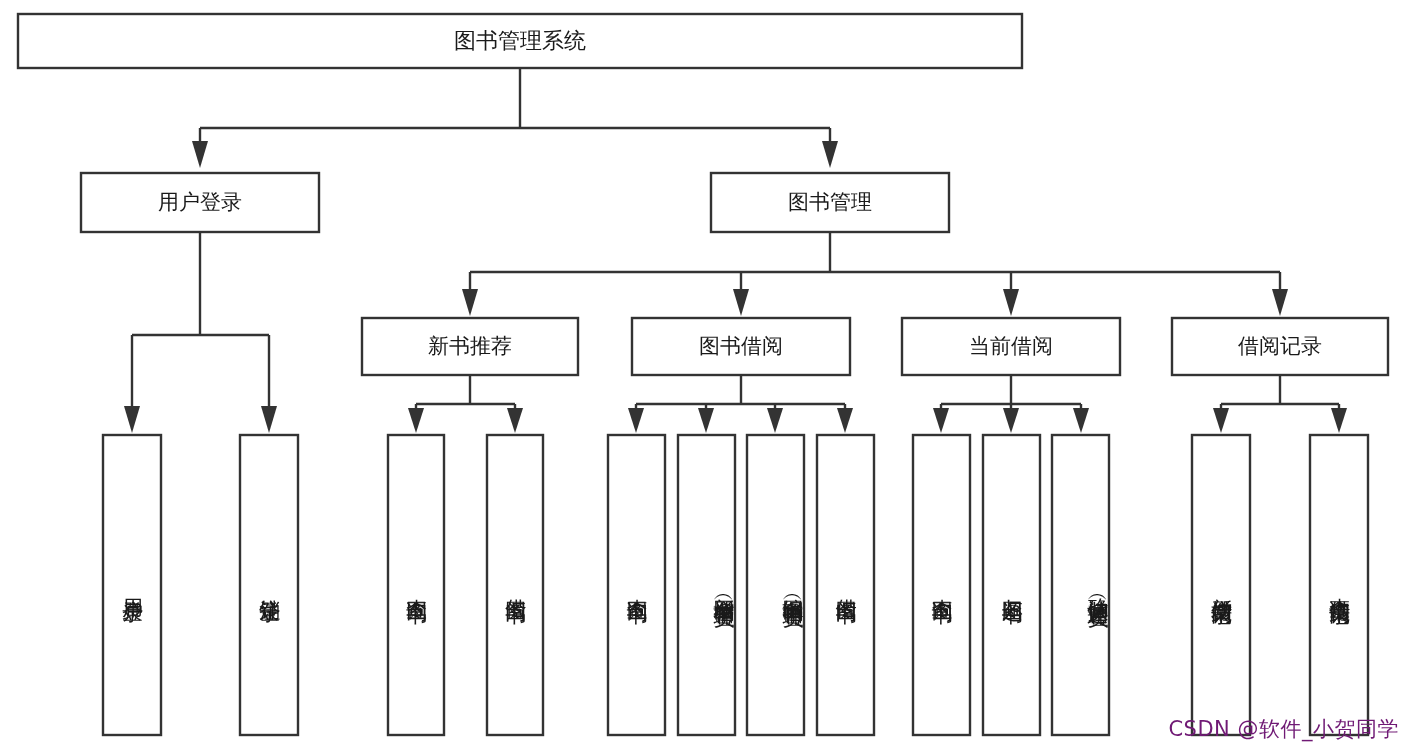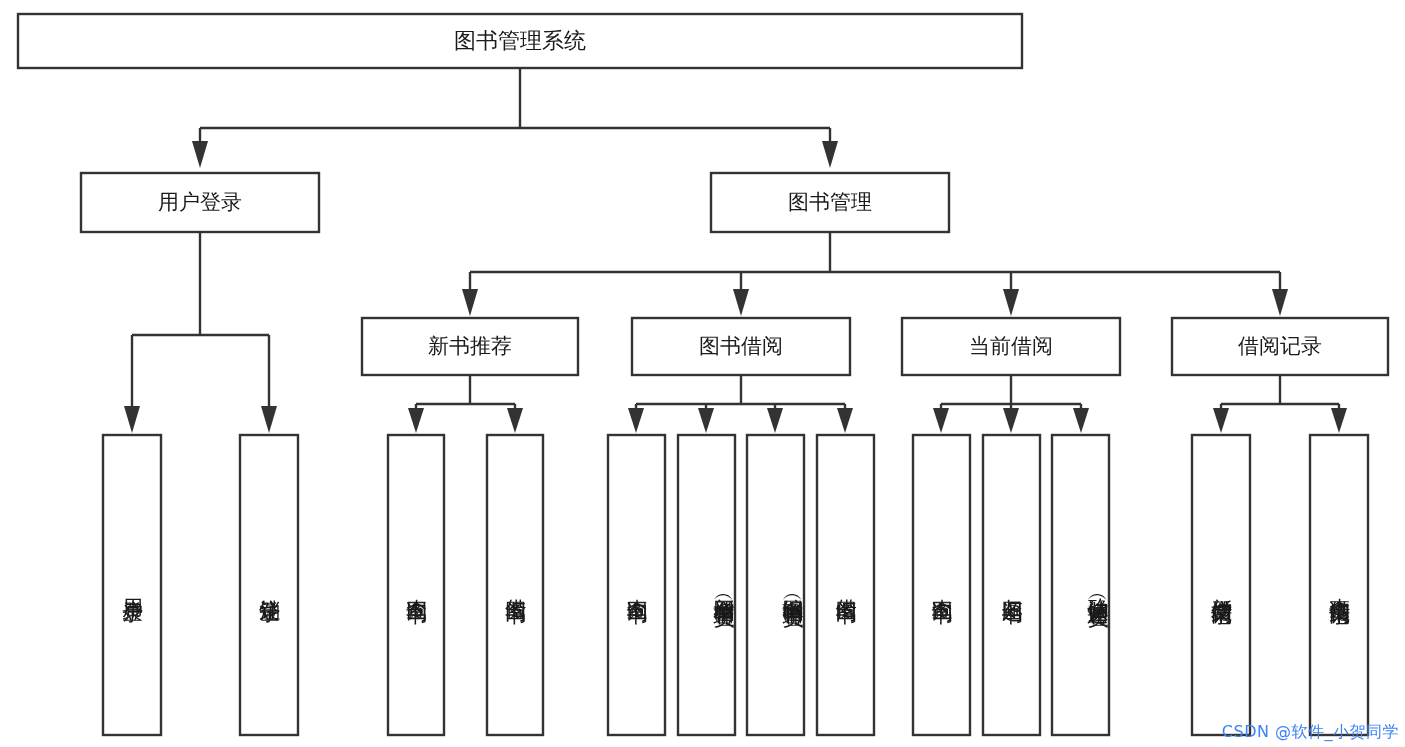--- a/index.html
+++ b/index.html
@@ -70,22 +70,22 @@
   .leaf-label-wrap.align-top {
     justify-content: flex-start;
     padding-top: 6px;
     box-sizing: border-box;
   }
   .watermark {
     position: absolute;
     right: 6px;
     bottom: 4px;
     font-family: "DejaVu Sans", "Liberation Sans", sans-serif;
-    font-size: 16px;
-    color: #3b82f6;
+    font-size: 21px;
+    color: #701a75;
     letter-spacing: 0.5px;
     white-space: nowrap;
   }
 </style>
 </head>
 <body>
 
 <div id="diagram-root">
 
   <svg class="diagram-canvas" viewBox="0 0 1405 747">

